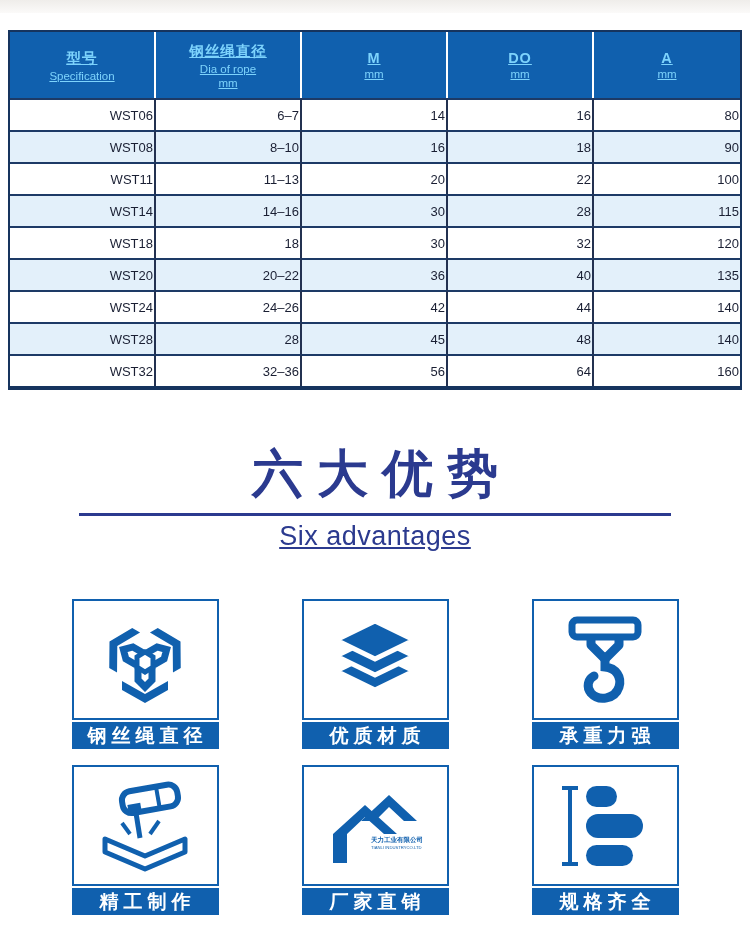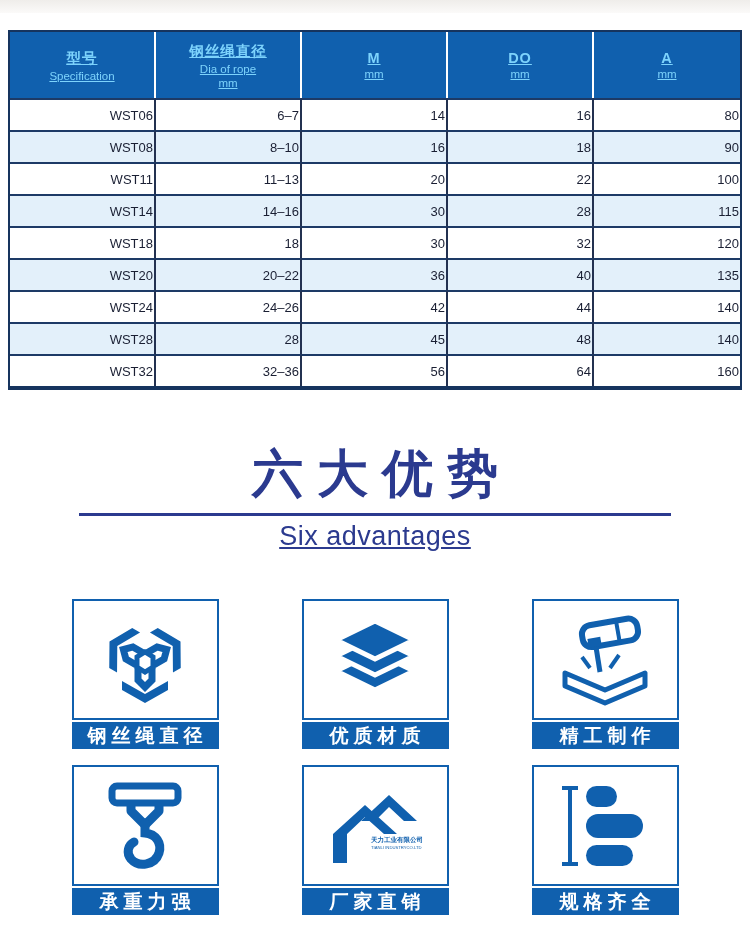--- a/index.html
+++ b/index.html
@@ -193,48 +193,48 @@
         <polygon points="50,42 89,61 50,80 11,61" fill="#1060ae" stroke="#ffffff" stroke-width="5"></polygon>
         <polygon points="50,27 89,46 50,65 11,46" fill="#1060ae" stroke="#ffffff" stroke-width="5"></polygon>
         <polygon points="50,11 89,30 50,49 11,30" fill="#1060ae" stroke="#ffffff" stroke-width="5"></polygon>
       </svg>
     </div>
     <div class="adv-label">优质材质</div>
   </div>
 
   <div class="adv-box">
     <div class="adv-icon">
+      <svg class="ic" width="100" height="100" viewBox="0 0 100 100">
+        <rect x="17" y="10" width="66" height="17" rx="5" fill="none" stroke="#1060ae" stroke-width="7"></rect>
+        <path d="M36,27 L36,35 L50,49 L64,35 L64,27" fill="none" stroke="#1060ae" stroke-width="9" stroke-linejoin="round"></path>
+        <path d="M50,47 L50,57 C61,58 67,67 64,77 C60,89 44,92 36,83 C31,77 33,69 39,66" fill="none" stroke="#1060ae" stroke-width="9" stroke-linecap="round"></path>
+      </svg>
+    </div>
+    <div class="adv-label">承重力强</div>
+  </div>
+
+  <div class="adv-box">
+    <div class="adv-icon">
       <svg class="ic" width="104" height="100" viewBox="0 0 100 100">
         <g transform="rotate(-10 54 23)">
           <rect x="27" y="12" width="56" height="22" rx="9" fill="none" stroke="#1060ae" stroke-width="6"></rect>
           <line x1="63" y1="13" x2="63" y2="33" stroke="#1060ae" stroke-width="4"></line>
         </g>
         <rect x="33" y="28" width="13" height="9" fill="#1060ae" transform="rotate(-10 39 32)"></rect>
         <line x1="41" y1="37" x2="45" y2="62" stroke="#1060ae" stroke-width="5"></line>
         <line x1="27" y1="47" x2="35" y2="58" stroke="#1060ae" stroke-width="4"></line>
         <line x1="64" y1="45" x2="55" y2="58" stroke="#1060ae" stroke-width="4"></line>
         <path d="M10,63 L50,80 L90,63 L90,76 L50,93 L10,76 Z" fill="none" stroke="#1060ae" stroke-width="5" stroke-linejoin="round"></path>
       </svg>
     </div>
     <div class="adv-label">精工制作</div>
   </div>
 
   <div class="adv-box">
     <div class="adv-icon">
-      <svg class="ic" width="100" height="100" viewBox="0 0 100 100">
-        <rect x="17" y="10" width="66" height="17" rx="5" fill="none" stroke="#1060ae" stroke-width="7"></rect>
-        <path d="M36,27 L36,35 L50,49 L64,35 L64,27" fill="none" stroke="#1060ae" stroke-width="9" stroke-linejoin="round"></path>
-        <path d="M50,47 L50,57 C61,58 67,67 64,77 C60,89 44,92 36,83 C31,77 33,69 39,66" fill="none" stroke="#1060ae" stroke-width="9" stroke-linecap="round"></path>
-      </svg>
-    </div>
-    <div class="adv-label">承重力强</div>
-  </div>
-
-  <div class="adv-box">
-    <div class="adv-icon">
       <svg class="ic" width="112" height="100" viewBox="0 0 100 100">
         <path d="M36,45 L64,19 L92,45 L79,45 L64,31 L50,45 Z" fill="#1060ae"></path>
         <path d="M8,58 L40,29 L72,58 L59,58 L40,41 L22,58 L22,87 L8,87 Z" fill="#1060ae"></path>
         <text x="46" y="66" font-size="6.5" font-weight="bold" fill="#1060ae">天力工业有限公司</text>
         <text x="46" y="73" font-size="4.2" fill="#1060ae">TIANLI INDUSTRYCO.LTD</text>
       </svg>
     </div>
     <div class="adv-label">厂家直销</div>
   </div>
 

